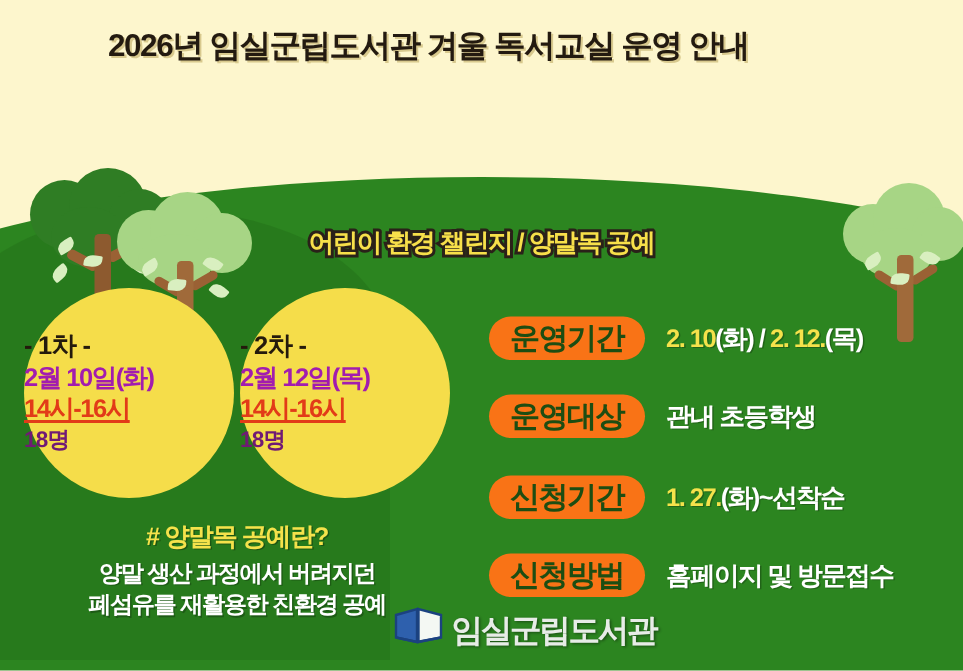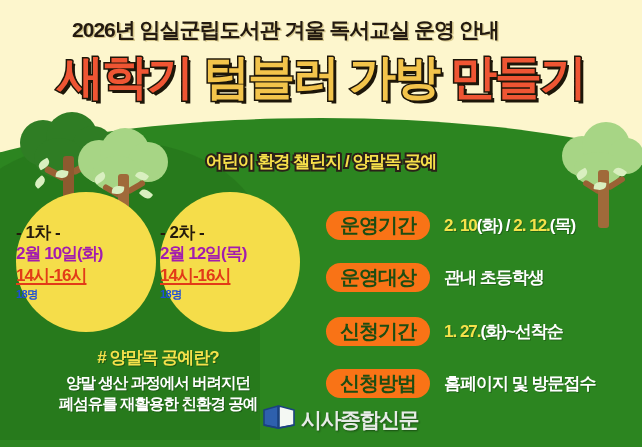--- a/index.html
+++ b/index.html
@@ -177,21 +177,21 @@
     margin-bottom:1px;
   }
   .c-time{
     font-size:17px;font-weight:bold;color:#e23b18;letter-spacing:-1px;
     text-decoration:underline;
     text-decoration-thickness:2px;
     text-underline-offset:2px;
     margin-bottom:2px;
   }
   .c-cap{
-    font-size:11px;font-weight:bold;color:#1d4ed8;letter-spacing:-.5px;
+    font-size:15px;font-weight:bold;color:#701a75;letter-spacing:-.5px;
   }
 
   
   .inforow{
     position:absolute;
     left:326px;
     display:flex;
     align-items:center;
     height:30px;
   }
@@ -292,26 +292,20 @@
     <div class="branch b1"></div>
       <div class="branch b2"></div>
     <div class="trunk"></div>
     <div class="leaf l1"></div>
       <div class="leaf l2"></div>
       <div class="leaf l3"></div>
   </div>
 
   <div class="kicker">2026년 임실군립도서관 겨울 독서교실 운영 안내</div>
 
-  <div class="maintitle">
-    <span class="red">새학기</span>
-    <span class="gold">텀블러</span>
-    <span class="gold">가방</span>
-    <span class="red">만들기</span>
-  </div>
 
   <div class="subtitle">어린이 환경 챌린지 / 양말목 공예</div>
 
   <div class="circle" id="circle1">
     <div class="c-round">- 1차 -</div>
     <div class="c-date">2월 10일(화)</div>
     <div class="c-time">14시-16시</div>
     <div class="c-cap">18명</div>
   </div>
 
@@ -353,16 +347,16 @@
   </div>
 
   <div class="watermark">
     <span>
       <svg width="34" height="27" viewBox="0 0 34 27" aria-hidden="true">
         <path d="M2 6 L16 2 L16 24 L2 21 Z" fill="#2f5fb5" stroke="#1b3f86" stroke-width="1.6"></path>
         <path d="M32 6 L17 2 L17 24 L32 21 Z" fill="#ffffff" stroke="#1b3f86" stroke-width="1.6"></path>
         <path d="M2 21 L16 24 L32 21" fill="none" stroke="#1b3f86" stroke-width="1.6"></path>
       </svg>
     </span>
-    <span class="wm-text">시사종합신문</span>
+    <span class="wm-text">임실군립도서관</span>
   </div>
 
 </div>
 
 </body></html>

